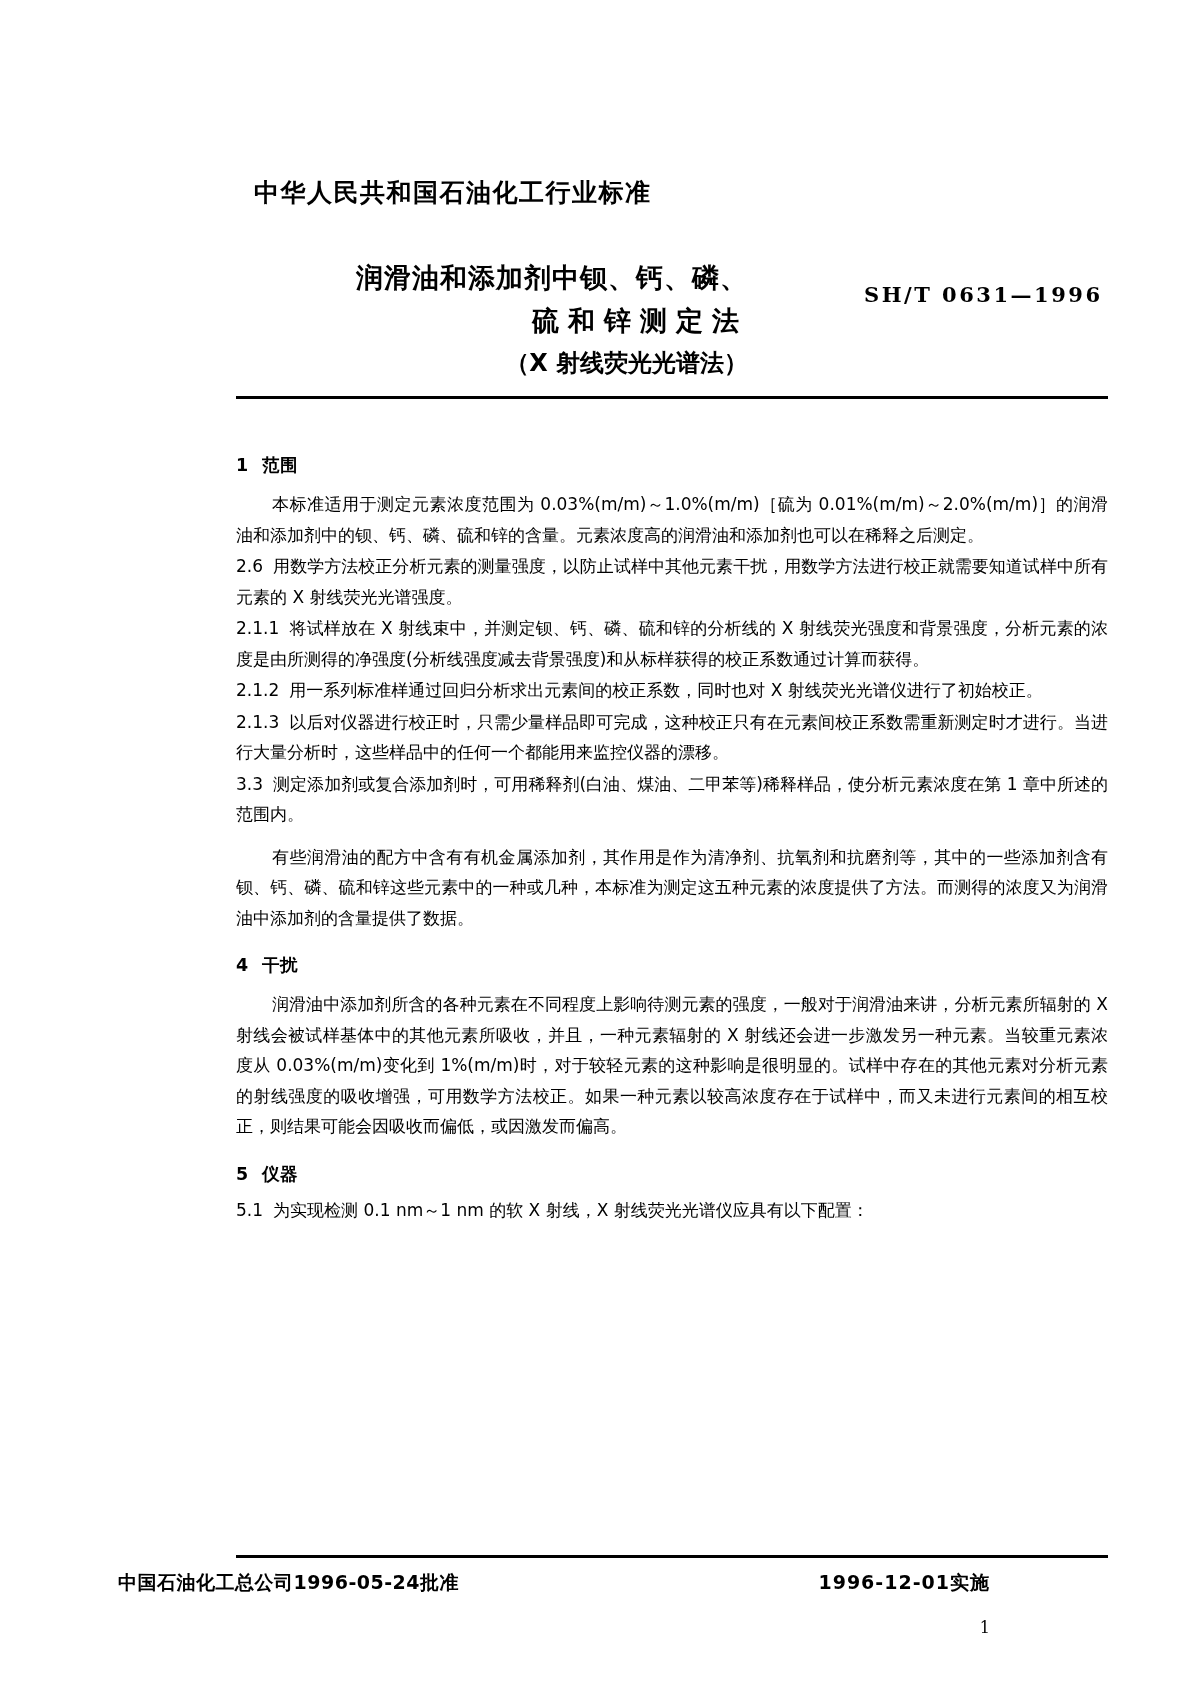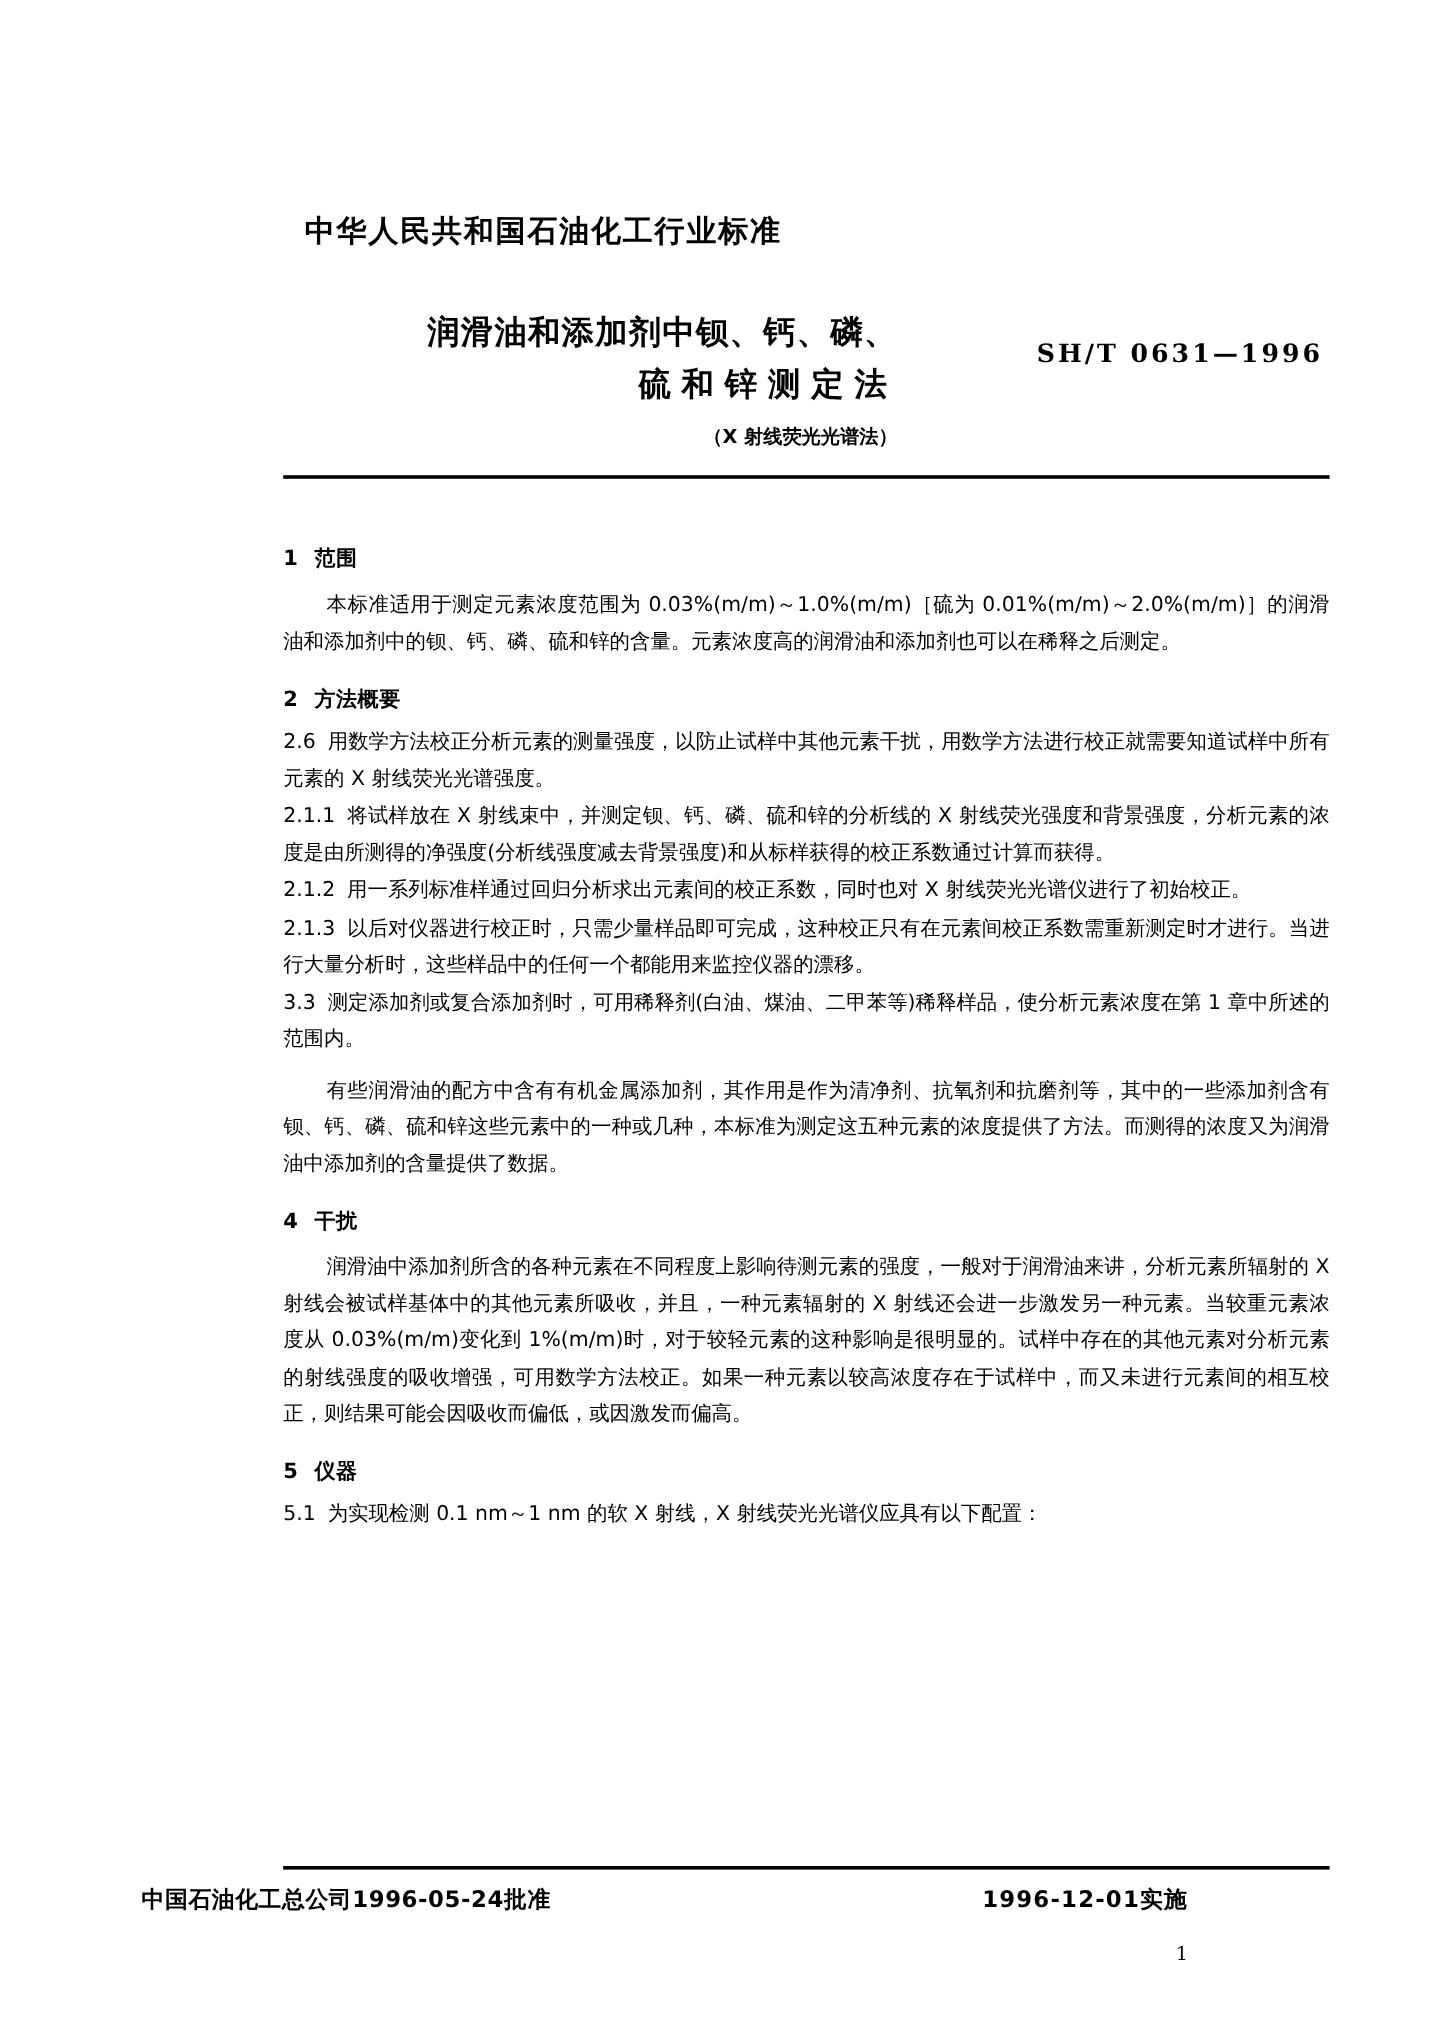--- a/index.html
+++ b/index.html
@@ -48,21 +48,21 @@
     font-size: 27px;
     font-weight: bold;
     line-height: 43px;
     letter-spacing: 1px;
   }
   .title-line.spaced {
     letter-spacing: 9px;
     padding-left: 9px;
   }
   .title-line.paren {
-    font-size: 16px;
+    font-size: 24px;
     letter-spacing: 0px;
   }
   .std-no {
     position: absolute;
     left: 746px;
     top: 264px;
     font-size: 21px;
     font-weight: bold;
     letter-spacing: 2.5px;
     white-space: nowrap;
@@ -168,21 +168,20 @@
 
     <div class="std-no">SH/T 0631—1996</div>
 
     <div class="rule"></div>
 
     <div class="body">
 
       <div class="h2"><span class="num">1</span><span>范围</span></div>
       <p class="p indent first-sec">本标准适用于测定元素浓度范围为 0.03%(m/m)～1.0%(m/m)［硫为 0.01%(m/m)～2.0%(m/m)］的润滑油和添加剂中的钡、钙、磷、硫和锌的含量。元素浓度高的润滑油和添加剂也可以在稀释之后测定。</p>
 
-      <div class="h2"><span class="num">2</span><span>方法概要</span></div>
       <p class="p"><span class="lbl mono-num">2.6</span><span>用数学方法校正分析元素的测量强度，以防止试样中其他元素干扰，用数学方法进行校正就需要知道试样中所有元素的 X 射线荧光光谱强度。</span></p>
       <p class="p"><span class="lbl mono-num">2.1.1</span><span>将试样放在 X 射线束中，并测定钡、钙、磷、硫和锌的分析线的 X 射线荧光强度和背景强度，分析元素的浓度是由所测得的净强度(分析线强度减去背景强度)和从标样获得的校正系数通过计算而获得。</span></p>
       <p class="p"><span class="lbl mono-num">2.1.2</span><span>用一系列标准样通过回归分析求出元素间的校正系数，同时也对 X 射线荧光光谱仪进行了初始校正。</span></p>
       <p class="p"><span class="lbl mono-num">2.1.3</span><span>以后对仪器进行校正时，只需少量样品即可完成，这种校正只有在元素间校正系数需重新测定时才进行。当进行大量分析时，这些样品中的任何一个都能用来监控仪器的漂移。</span></p>
       <p class="p"><span class="lbl mono-num">3.3</span><span>测定添加剂或复合添加剂时，可用稀释剂(白油、煤油、二甲苯等)稀释样品，使分析元素浓度在第 1 章中所述的范围内。</span></p>
 
       <p class="p indent first-sec">有些润滑油的配方中含有有机金属添加剂，其作用是作为清净剂、抗氧剂和抗磨剂等，其中的一些添加剂含有钡、钙、磷、硫和锌这些元素中的一种或几种，本标准为测定这五种元素的浓度提供了方法。而测得的浓度又为润滑油中添加剂的含量提供了数据。</p>
 
       <div class="h2"><span class="num">4</span><span>干扰</span></div>
       <p class="p indent first-sec">润滑油中添加剂所含的各种元素在不同程度上影响待测元素的强度，一般对于润滑油来讲，分析元素所辐射的 X 射线会被试样基体中的其他元素所吸收，并且，一种元素辐射的 X 射线还会进一步激发另一种元素。当较重元素浓度从 0.03%(m/m)变化到 1%(m/m)时，对于较轻元素的这种影响是很明显的。试样中存在的其他元素对分析元素的射线强度的吸收增强，可用数学方法校正。如果一种元素以较高浓度存在于试样中，而又未进行元素间的相互校正，则结果可能会因吸收而偏低，或因激发而偏高。</p>

